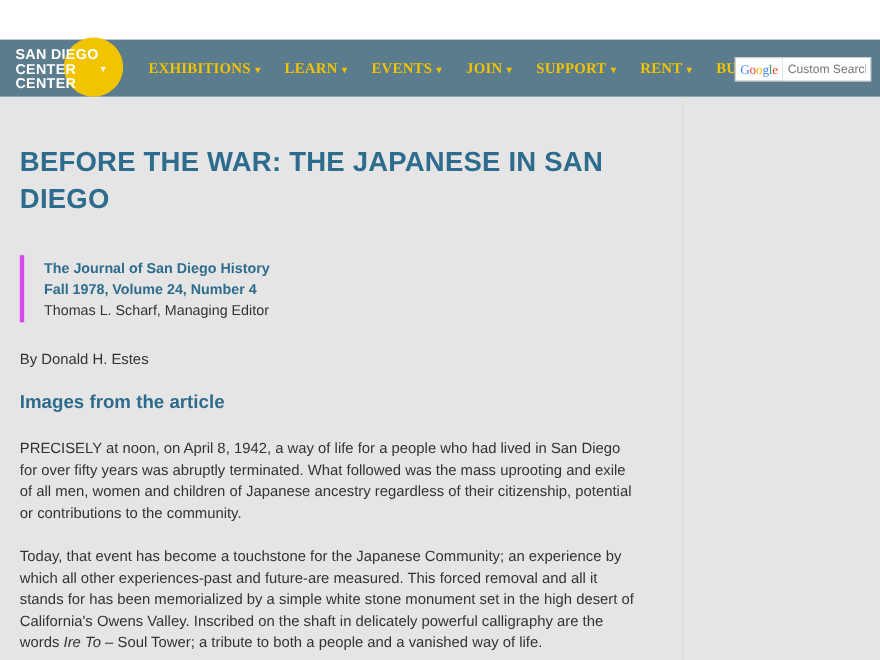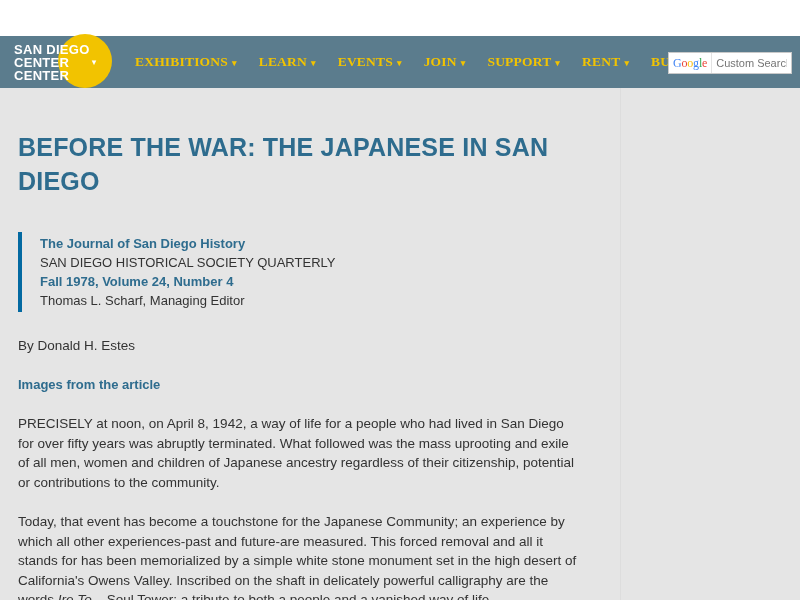--- a/index.html
+++ b/index.html
@@ -146,21 +146,21 @@
   h1.title {
     margin: 0 0 34px 0;
     color: #2e6c8e;
     font-size: 25px;
     line-height: 34px;
     font-weight: bold;
     letter-spacing: 0.2px;
   }
 
   .journal-block {
-    border-left: 4px solid #0369a1;
+    border-left: 4px solid #d946ef;
     padding: 2px 0 2px 18px;
     margin: 0 0 26px 0;
   }
   .journal-block .line {
     font-size: 13px;
     line-height: 19px;
     color: #333333;
   }
   .journal-block .accent {
     color: #2e6c8e;
@@ -168,21 +168,21 @@
   }
 
   .byline {
     font-size: 13.5px;
     color: #333333;
     margin: 0 0 22px 0;
   }
   .images-link {
     display: inline-block;
     color: #2e6c8e;
-    font-size: 13px;
+    font-size: 17px;
     font-weight: bold;
     text-decoration: none;
     margin: 0 0 22px 0;
     cursor: pointer;
   }
 
   p.body {
     margin: 0 0 20px 0;
     font-size: 13.5px;
     line-height: 19.5px;
@@ -264,21 +264,20 @@
 
 <div class="page">
   <div class="page-inner">
 
     <div class="content">
 
       <h1 class="title">BEFORE THE WAR: THE JAPANESE IN SAN DIEGO</h1>
 
       <div class="journal-block">
         <div class="line accent">The Journal of San Diego History</div>
-        <div class="line">SAN DIEGO HISTORICAL SOCIETY QUARTERLY</div>
         <div class="line accent">Fall 1978, Volume 24, Number 4</div>
         <div class="line">Thomas L. Scharf, Managing Editor</div>
       </div>
 
       <div class="byline">By Donald H. Estes</div>
 
       <a class="images-link" href="#">Images from the article</a>
 
       <p class="body lead-caps">PRECISELY at noon, on April 8, 1942, a way of life for a people who had lived in San Diego for over fifty years was abruptly terminated. What followed was the mass uprooting and exile of all men, women and children of Japanese ancestry regardless of their citizenship, potential or contributions to the community.</p>
       <p class="body">

